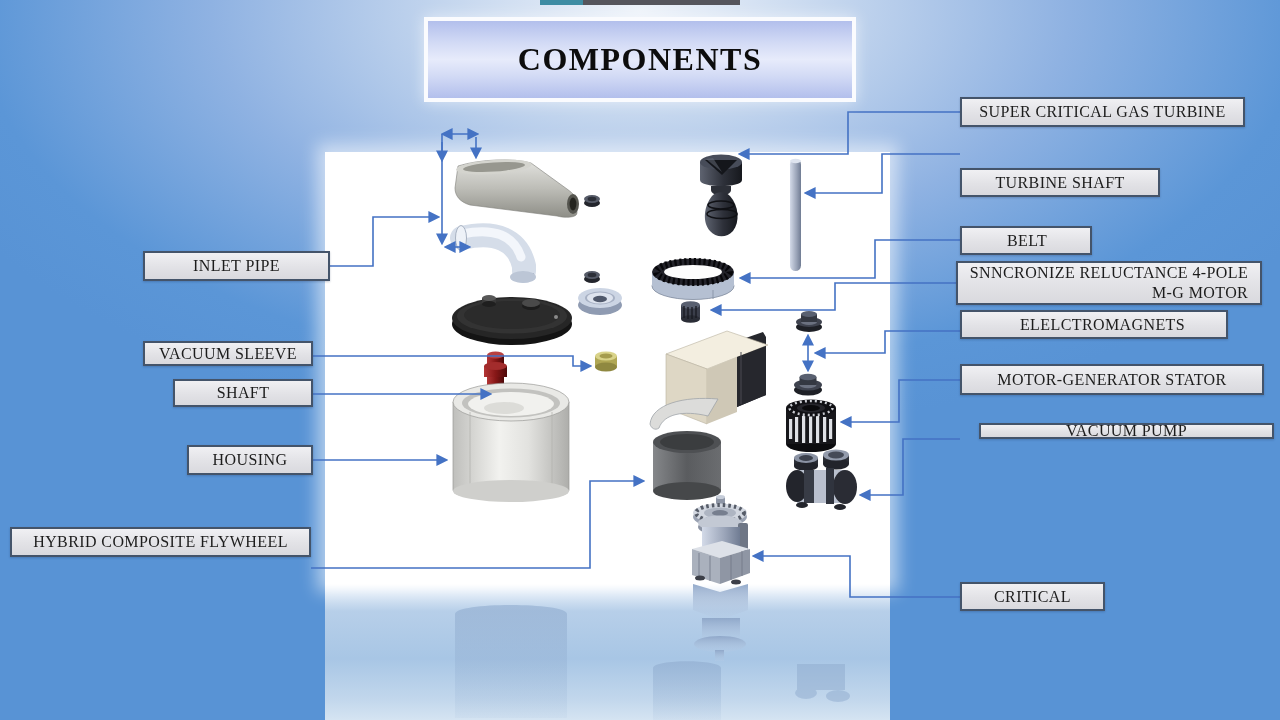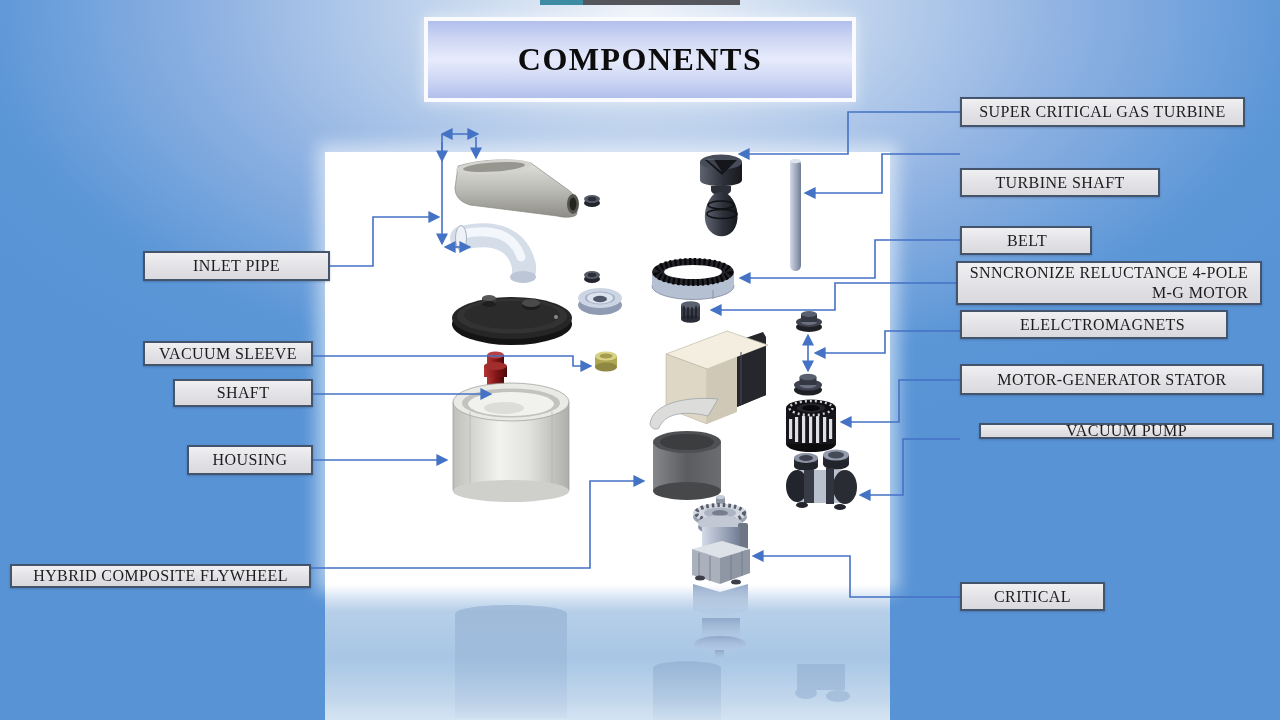--- a/index.html
+++ b/index.html
@@ -51,21 +51,21 @@
   #lb-belt{left:960px;top:226px;width:132px;height:29px;padding-left:8px;}
   #lb-motor{left:956px;top:261px;width:306px;height:44px;white-space:pre-line;text-align:right;}
   #lb-electromagnets{left:960px;top:310px;width:268px;height:29px;padding-left:23px;}
   #lb-stator{left:960px;top:364px;width:304px;height:31px;text-align:center;}
   #lb-pump{left:960px;top:423px;width:295px;height:16px;margin-left:19px;}
   #lb-generator{left:960px;top:582px;width:145px;height:29px;}
   #lb-inlet{left:143px;top:251px;width:187px;height:30px;}
   #lb-sleeve{left:143px;top:341px;width:170px;height:25px;}
   #lb-shaft{left:173px;top:379px;width:140px;height:28px;}
   #lb-housing{left:187px;top:445px;width:126px;height:30px;font-family:Liberation Serif, serif;}
-  #lb-flywheel{left:10px;top:564px;width:301px;height:24px;}
+  #lb-flywheel{left:10px;top:527px;width:301px;height:30px;}
   .connector{stroke:#4472c4;stroke-width:1.6;fill:none;}
 </style>
 </head>
 <body>
 
 <div class="abs" id="topbar-teal"></div>
 <div class="abs" id="topbar-dark"></div>
 
 <div class="abs" id="canvas"></div>
 <div class="abs" id="reflection-band"></div>

